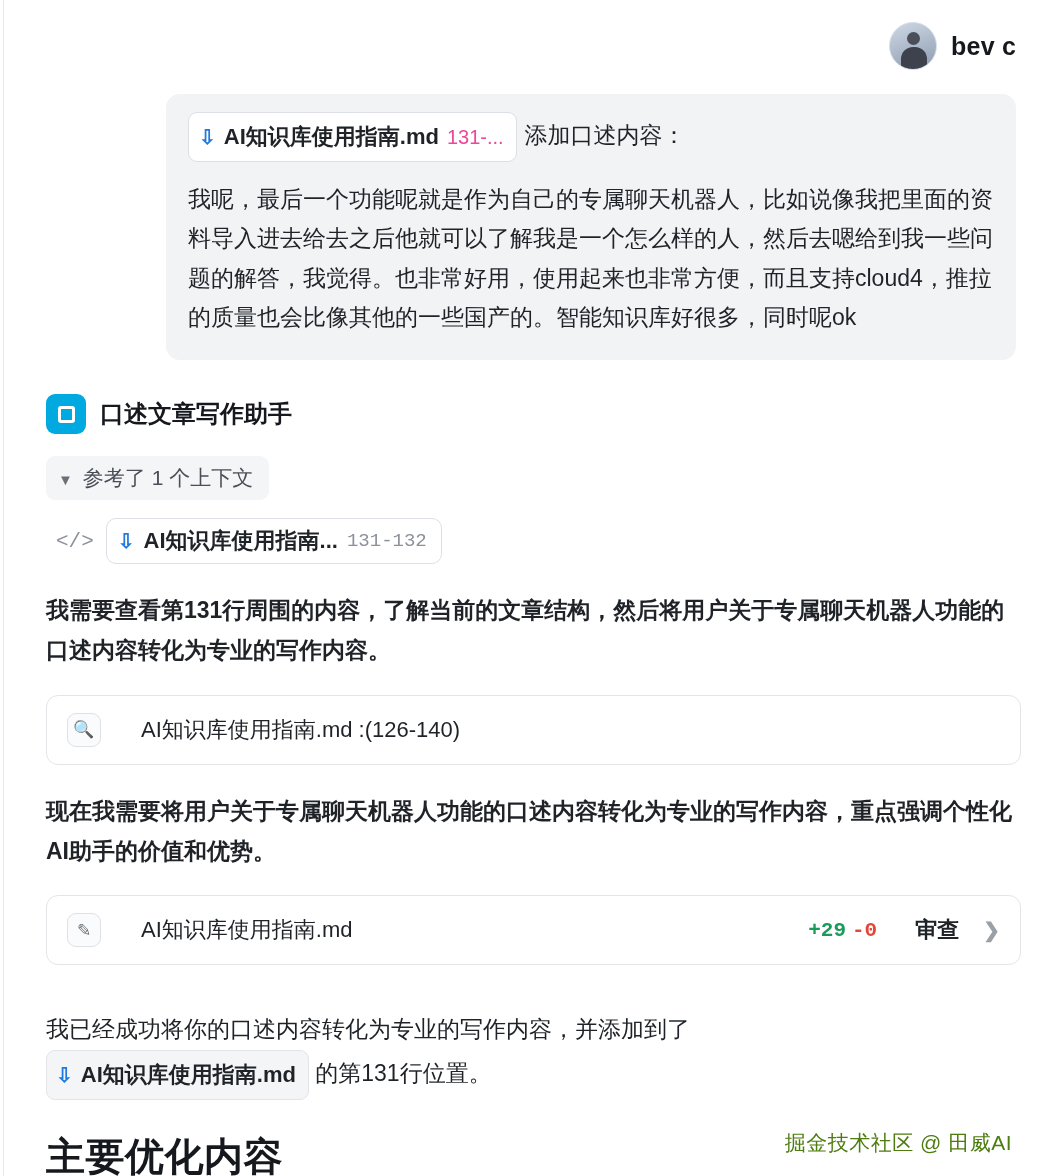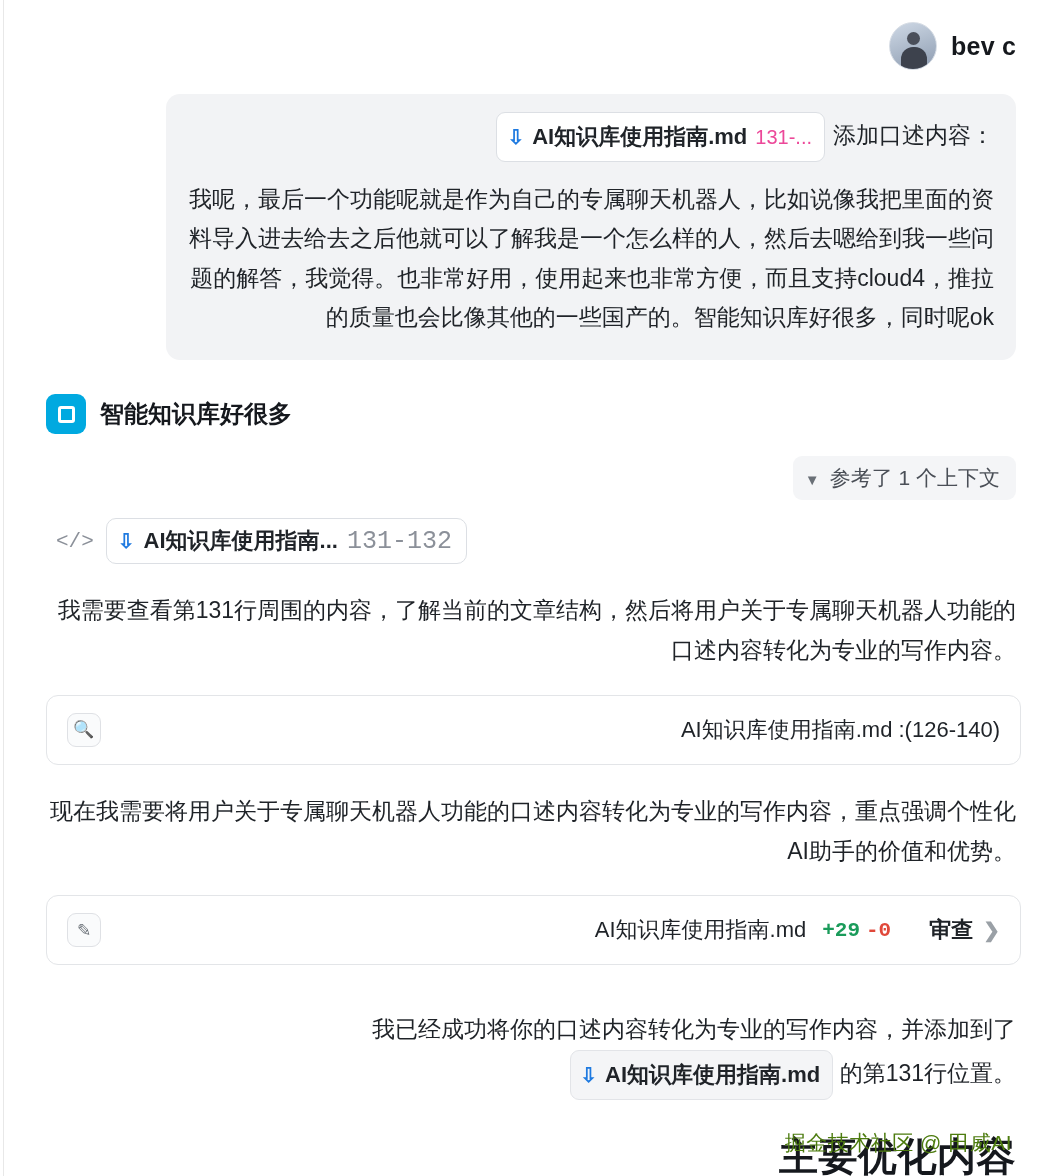--- a/index.html
+++ b/index.html
@@ -9,21 +9,20 @@
     background: #ffffff;
     font-family: "Liberation Sans", sans-serif;
     color: #1f2328;
     overflow: hidden;
   }
   .page {
     position: relative;
     width: 1046px;
     height: 1176px;
     background: #ffffff;
-    text-align: right;
   }
   .left-rule {
     position: absolute;
     left: 0; top: 0; bottom: 0;
     width: 4px;
     background: #ffffff;
     border-right: 1px solid #e8e8e8;
   }
 
   
@@ -168,29 +167,30 @@
     background: #ffffff;
     border: 1px solid #dcdfe4;
     border-radius: 10px;
     padding: 7px 14px 7px 11px;
     font-size: 22px;
   }
   .ctx-chip .fname { font-weight: 600; }
   .ctx-chip .frange {
     color: #8b9099;
     font-family: "Liberation Mono", monospace;
-    font-size: 25px;
+    font-size: 19px;
   }
 
   .para {
     font-size: 23px;
     line-height: 1.75;
     color: #1f2328;
     margin: 26px 0 0 0;
     max-width: 975px;
+    font-weight: bold;
   }
 
   
   .card {
     margin-top: 24px;
     border: 1px solid #e3e5e8;
     border-radius: 12px;
     background: #ffffff;
     padding: 17px 20px;
     display: flex;
@@ -213,21 +213,21 @@
     color: #1f2328;
     flex: 1;
     margin-left: 24px;
   }
   .diff { font-family: "Liberation Mono", monospace; font-size: 21px; }
   .diff .plus { color: #1a9b5a; font-weight: 700; }
   .diff .minus { color: #e0483a; font-weight: 700; margin-left: 6px; }
   .review {
     display: flex;
     align-items: center;
-    gap: 10px;
+    gap: 24px;
     font-size: 22px;
     font-weight: 600;
     color: #1f2328;
     margin-left: 22px;
   }
   .review .arrow { color: #9aa0a6; font-size: 20px; }
 
   .final-para {
     font-size: 23px;
     line-height: 1.8;
@@ -284,21 +284,21 @@
       </div>
       <div class="bubble-text">我呢，最后一个功能呢就是作为自己的专属聊天机器人，比如说像我把里面的资料导入进去给去之后他就可以了解我是一个怎么样的人，然后去嗯给到我一些问题的解答，我觉得。也非常好用，使用起来也非常方便，而且支持cloud4，推拉的质量也会比像其他的一些国产的。智能知识库好很多，同时呢ok</div>
     </div>
   </div>
 
   <div class="assistant">
     <div class="assist-head">
       <div class="assist-logo">
           <span></span>
         </div>
-      <div class="assist-title">智能知识库好很多</div>
+      <div class="assist-title">口述文章写作助手</div>
     </div>
 
     <div class="ctx-toggle">
       <span class="chev">▼</span>
       <span>参考了 1 个上下文</span>
     </div>
 
     <div class="ctx-file-row">
       <span class="code-icon">&lt;/&gt;</span>
       <span class="ctx-chip">

